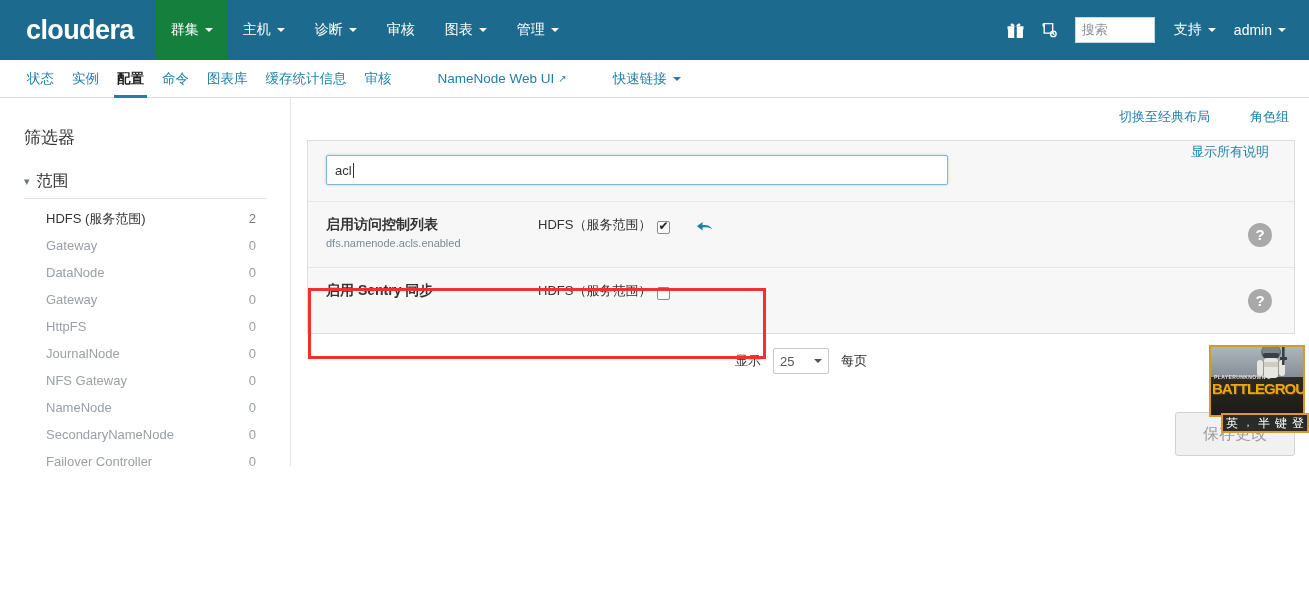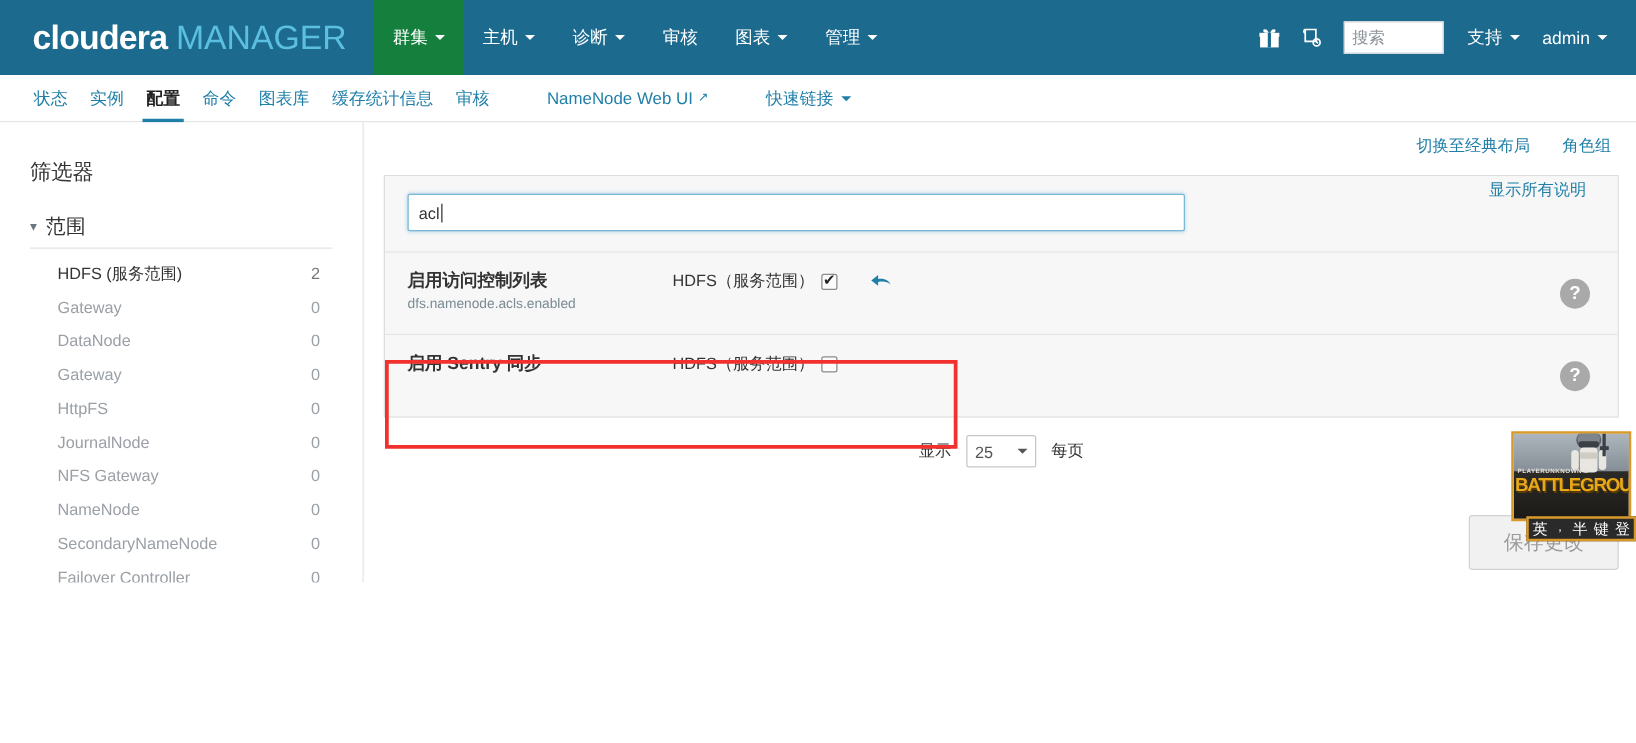--- a/index.html
+++ b/index.html
@@ -117,21 +117,21 @@
   .sl .cnt { color:#9aa0a6; }
   .sl.selected .cnt { color:#777; }
   .sidefade {
     position:absolute; left:0; right:0; bottom:0; height: 22px;
     background: linear-gradient(to bottom, rgba(255,255,255,0), #ffffff 70%);
     pointer-events:none;
   }
 
   .content { flex:1; position:relative; padding: 0 14px 0 16px; }
   .toplinks {
-    display:flex; justify-content:flex-end; gap: 26px;
+    display:flex; justify-content:flex-end; gap: 40px;
     padding: 10px 6px 14px 0; font-size:13px;
   }
   .toplinks a { color:#1f7fa8; text-decoration:none; cursor:pointer; }
 
   .panel { border:1px solid #dddddd; background:#f7f7f7; }
   .searchrow { padding: 14px 18px 16px 18px; background:#f7f7f7; }
   .searchinput {
     width: 622px; height: 30px; border:1px solid #7ab8d6; border-radius:2px;
     background:#fff; font-size:13px; color:#333; padding: 0 8px;
     display:flex; align-items:center; outline: none;
@@ -140,21 +140,21 @@
   .caretbar { display:inline-block; width:1px; height:15px; background:#333; margin-left:1px; }
 
   .cfgrow {
     display:flex; align-items:flex-start; padding: 13px 18px 15px 18px;
     border-top:1px solid #e6e6e6; background:#f7f7f7; position:relative;
     min-height: 66px;
   }
   .cfgname { width: 212px; flex:none; }
   .cfgname .t { font-size:14px; color:#333; font-weight:bold; line-height:18px; }
   .cfgname .k { font-size:11px; color:#7a8b94; margin-top:4px; }
-  .cfgval { display:flex; align-items:center; gap: 0; padding-top:1px; }
+  .cfgval { display:flex; align-items:flex-end; gap: 0; padding-top:1px; }
   .scopelabel { font-size:13px; color:#333; margin-right:6px; white-space:nowrap; }
   .cb {
     width:13px; height:13px; border:1px solid #8a8a8a; background:#fbfbfb;
     display:inline-block; position:relative; cursor:pointer; border-radius:2px;
   }
   .cb.checked::after {
     content:'✔'; position:absolute; left:0px; top:-3px; font-size:12px; color:#222;
   }
   .revert { margin-left: 26px; cursor:pointer; display:flex; align-items:center; }
   .helpicon {
@@ -225,21 +225,20 @@
   .ime .dot { color:#f2f2f2; font-size:10px; }
 </style>
 </head>
 <body>
 
 <div id="page">
 
   <div class="topnav">
     <div class="brand">
       <span class="c1">cloudera</span>
-      <span class="c2">MANAGER</span>
     </div>
     <div class="mainmenu">
       <div class="mitem active">
         <span>群集</span>
         <i class="caret"></i>
       </div>
       <div class="mitem">
         <span>主机</span>
         <i class="caret"></i>
       </div>

